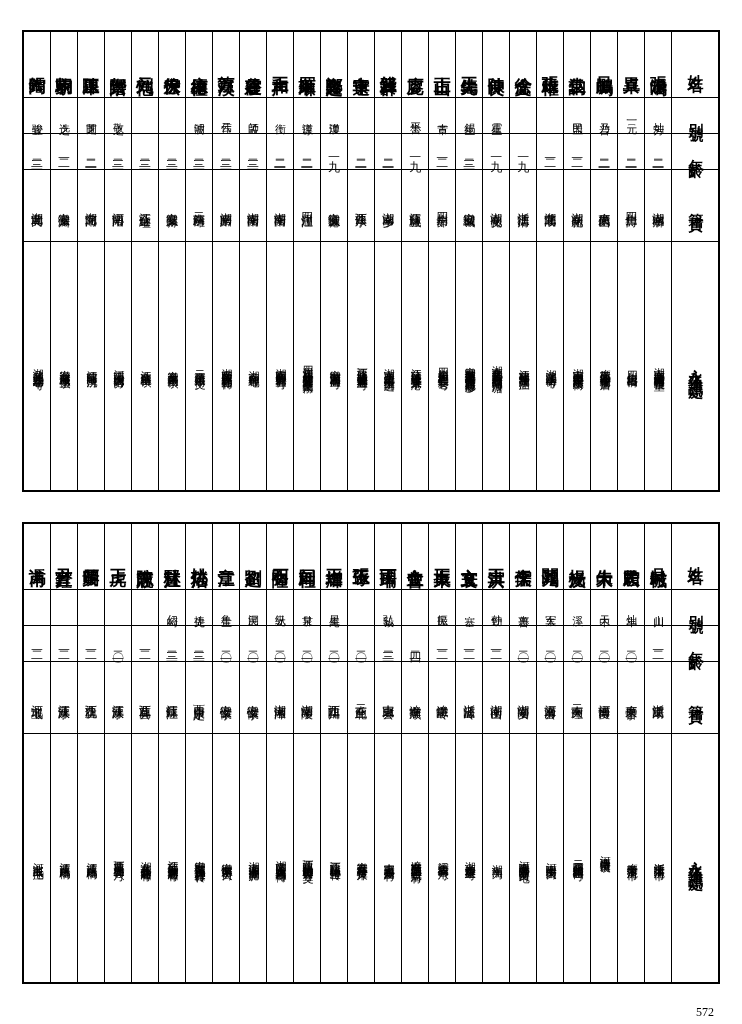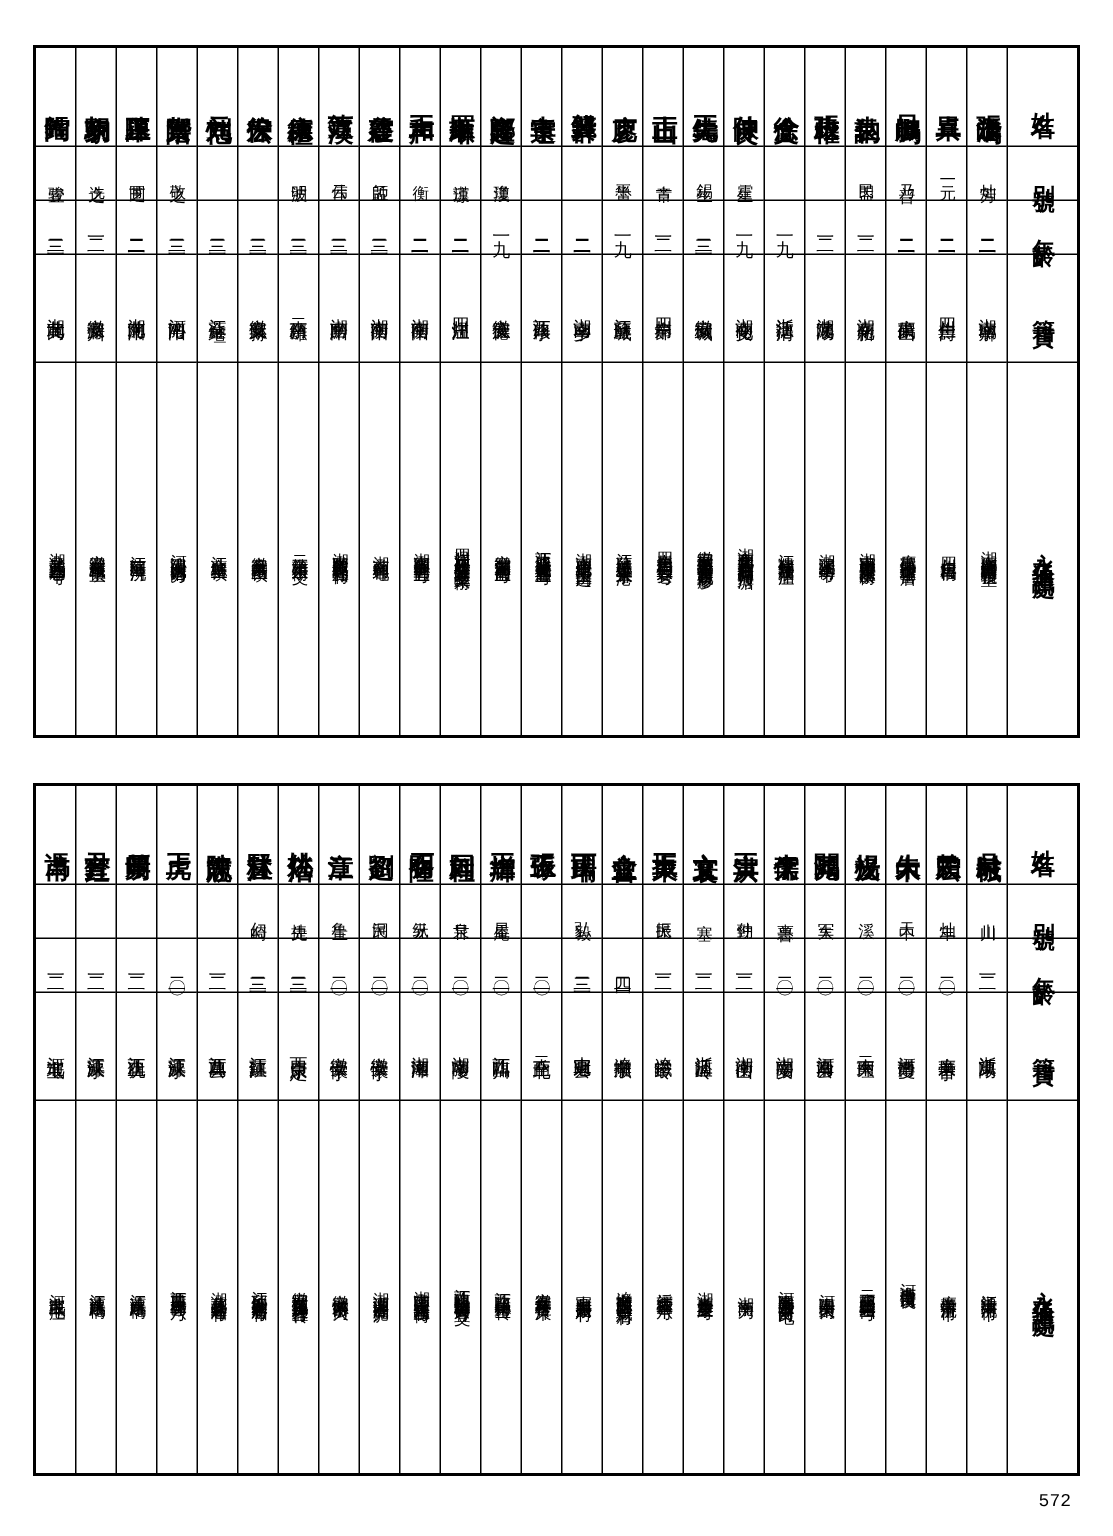--- a/index.html
+++ b/index.html
@@ -64,23 +64,23 @@
   .hdr .v { font-size: 15px; letter-spacing: 4px; font-weight: 600; }
   .hdr-name .v { font-size: 16px; letter-spacing: 3px; }
 
   .roster.second { margin-top: 16px; }
 
   .spacer { height: 14px; }
 
   .pagenum {
     position: absolute;
     right: 28px;
-    bottom: 16px;
+    bottom: 4px;
     font-size: 12px;
-    font-family: Liberation Mono, monospace;
+    font-family: Liberation Serif, serif;
   }
   .cellwrap {
     display: flex;
     align-items: center;
     justify-content: center;
     height: 100%;
   }
 </style>
 </head>
 <body>

